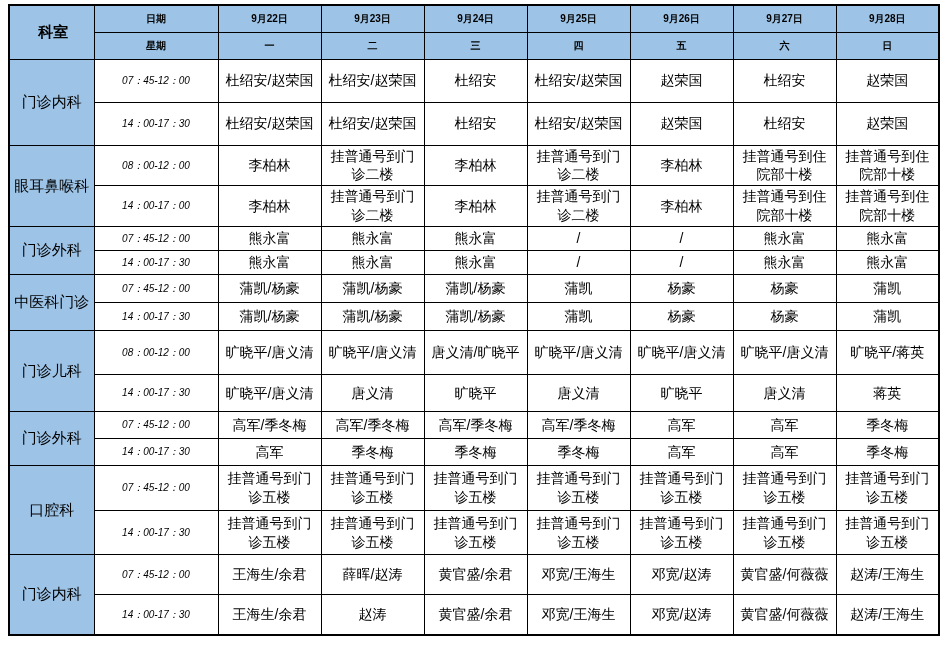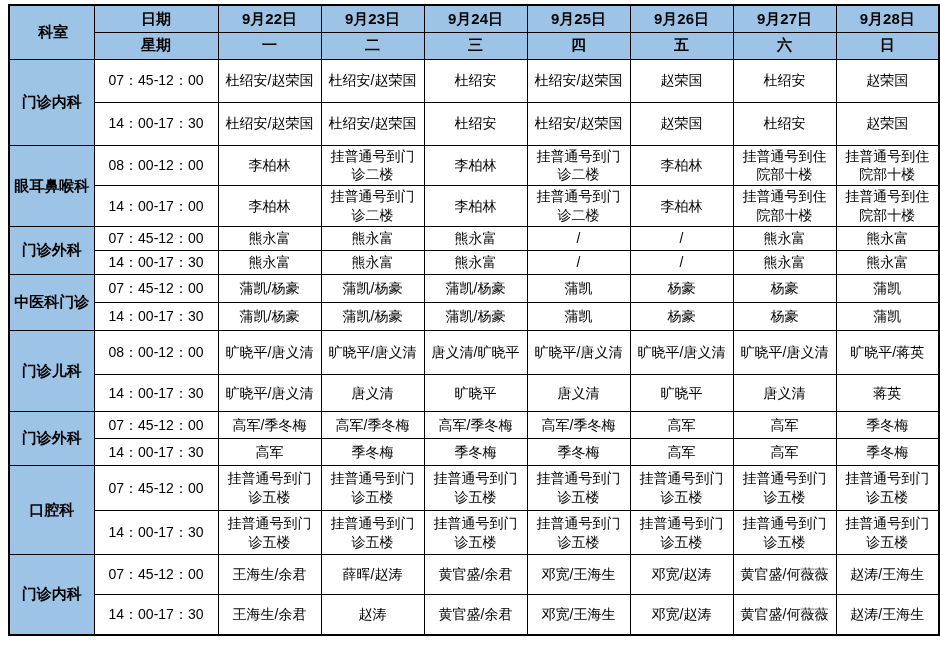--- a/index.html
+++ b/index.html
@@ -26,35 +26,36 @@
     text-align: center;
     vertical-align: middle;
     padding: 1px 5px;
     line-height: 1.35;
     overflow: hidden;
   }
   .schedule thead tr { height: 27px; }
   .schedule thead th {
     background: var(--header-bg, #9DC3E6);
     font-weight: bold;
-    font-size: 15px;
+    font-size: 10px;
   }
   .schedule td.dept {
     background: var(--header-bg, #9DC3E6);
-    font-weight: bold;
+    font-weight: normal;
     font-size: 15px;
     padding: 1px 2px;
   }
   .schedule td {
     background: var(--cell-bg, #fff);
     font-size: 14px;
   }
   .schedule td.time {
     white-space: nowrap;
-    font-size: 14px;
+    font-size: 10px;
+    font-style: italic;
   }
   .schedule th.corner { font-size: 15px; padding-left: 8px; }
 </style>
 </head>
 <body>
 
 <div class="wrap">
   <table class="schedule">
     <colgroup>
       <col style="width:85px">

